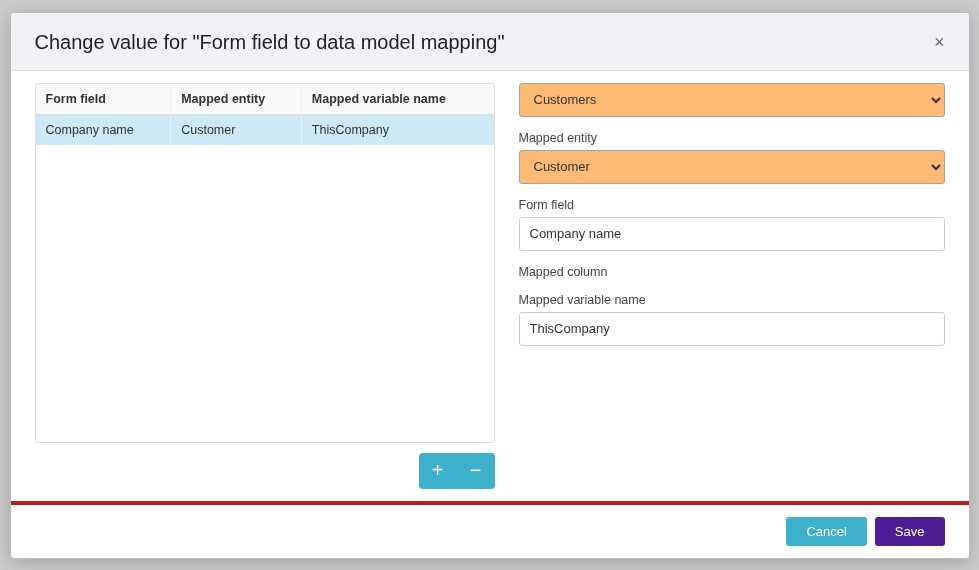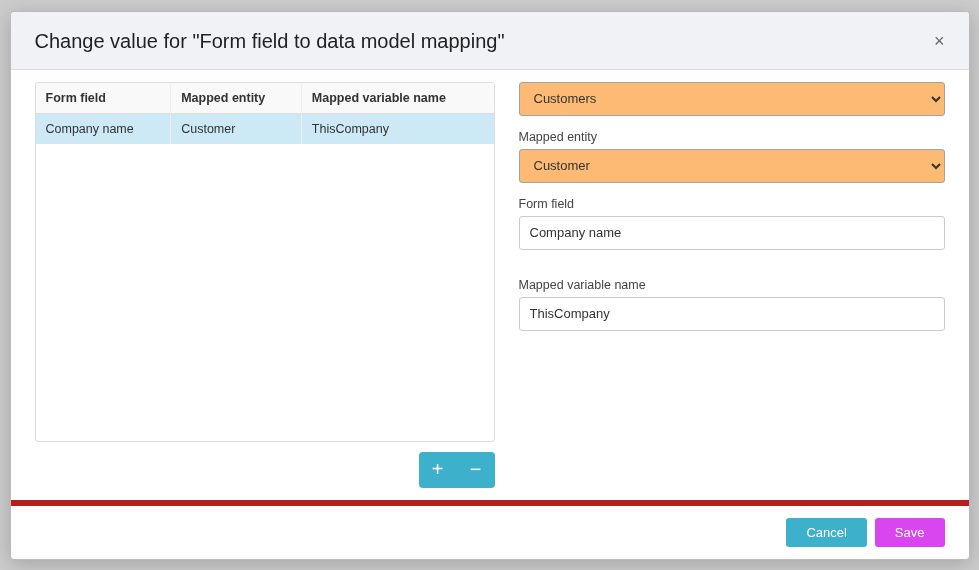--- a/index.html
+++ b/index.html
@@ -148,38 +148,38 @@
       padding: 7px 10px;
       border: 1px solid #ccc;
       border-radius: 3px;
       font-size: 13px;
       color: #333;
       height: 34px;
     }
     
     .dialog-footer {
       padding: 12px 24px;
-      border-top: 6px solid #b91c1c;
+      border-top: 4px solid #b91c1c;
       display: flex;
       justify-content: flex-end;
       gap: 8px;
     }
     .footer-btn {
       padding: 7px 20px;
       border-radius: 3px;
       font-size: 13px;
       cursor: pointer;
       border: none;
     }
     .footer-btn.cancel {
       background: #3db0cc;
       color: #fff;
     }
     .footer-btn.save {
-      background: #d946ef;
+      background: #4c1d95;
       color: #fff;
     }
   </style>
 </head>
 <body>
 
 <div class="dialog">
   <div class="dialog-header">
     <span class="dialog-title">Change value for "Form field to data model mapping"</span>
     <button class="close-btn">×</button>
@@ -221,20 +221,21 @@
         <label class="form-label">Mapped entity</label>
         <select class="form-select"><option value="Customer">Customer</option></select>
       </div>
 
       <div class="form-group">
         <label class="form-label">Form field</label>
         <input class="form-input" type="text" value="Company name" style="">
       </div>
 
       <div class="form-group">
+        <label class="form-label">Mapped column</label>
       </div>
 
       <div class="form-group">
         <label class="form-label">Mapped variable name</label>
         <input class="form-input" type="text" value="ThisCompany" style="">
       </div>
     </div>
   </div>
 
   <div class="dialog-footer">

